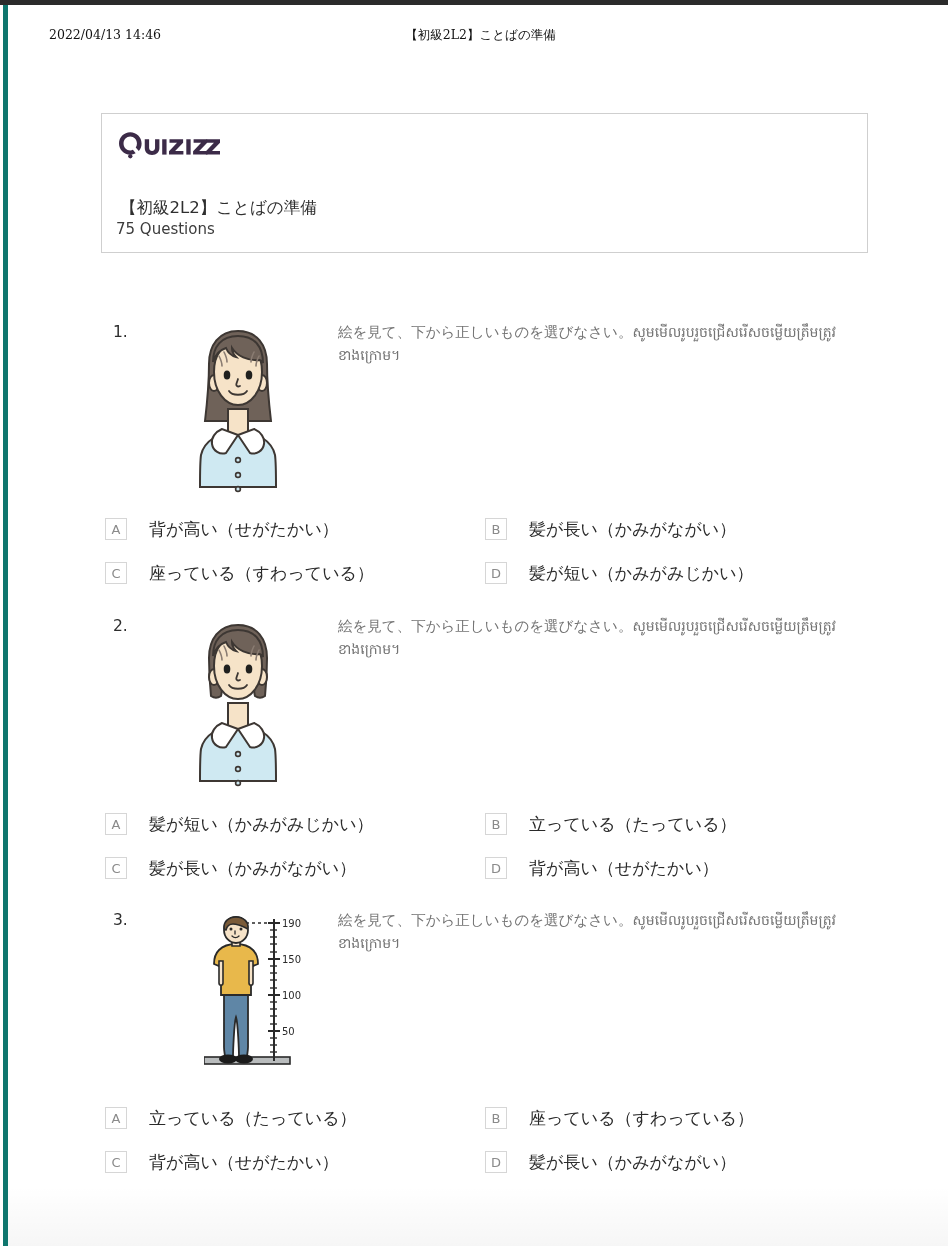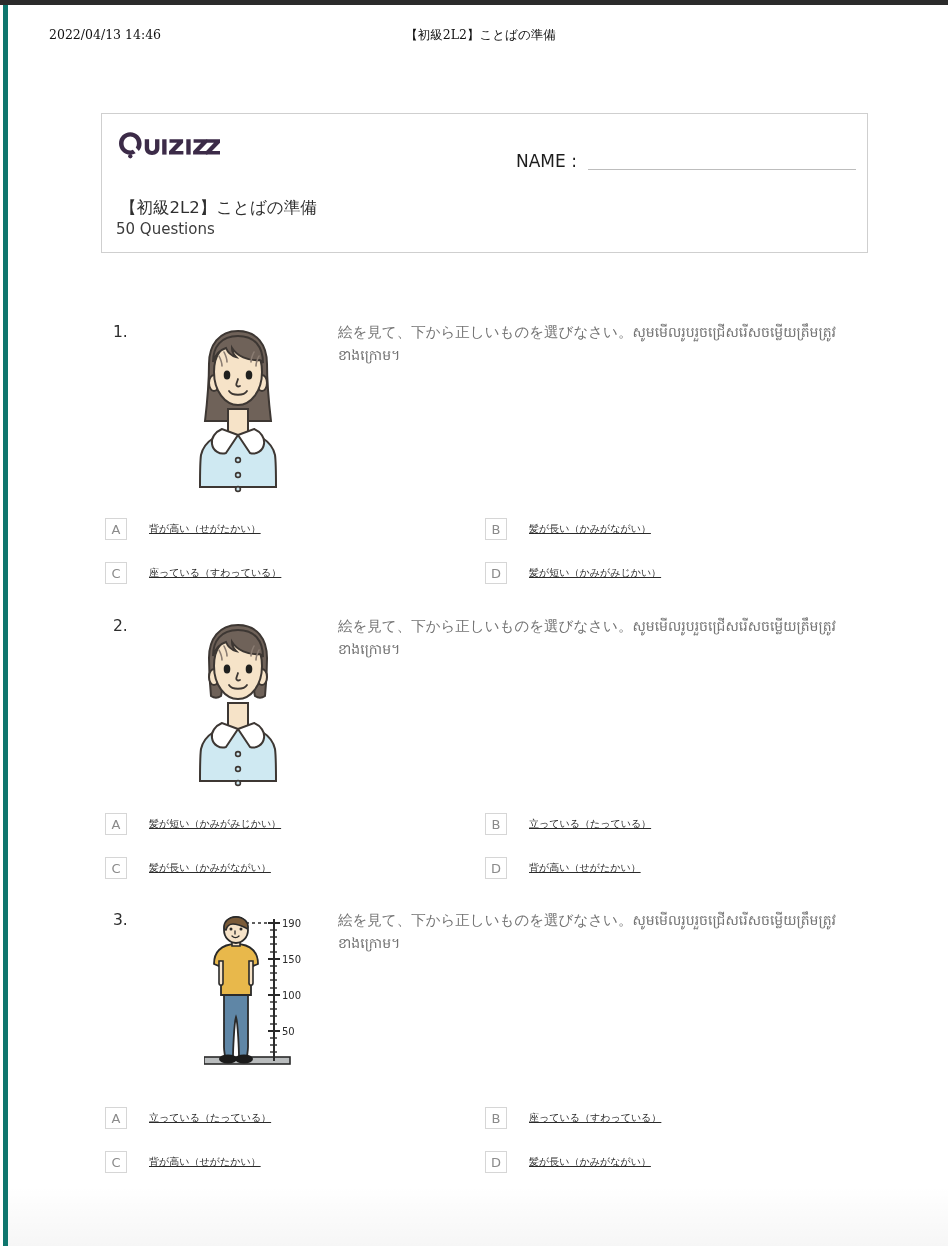--- a/index.html
+++ b/index.html
@@ -188,24 +188,23 @@
     color: #8a8a8a;
     font-size: 13px;
     display: flex;
     align-items: center;
     justify-content: center;
     flex: 0 0 22px;
     background: #fff;
   }
   .opt-text {
     margin-left: 22px;
-    font-size: 10px;
+    font-size: 17px;
     color: #2a2a2a;
     white-space: nowrap;
-    text-decoration: underline;
   }
 
   .kh { font-size: 14px; }
 </style>
 </head>
 <body>
 
 <div class="top-chrome"></div>
 
 <div class="page">
@@ -226,27 +225,23 @@
           <path d="M88.4 16.5h8.7v30.7h-8.7z"></path>
           <path d="M103 16.5h27.2v6.9l-16 16.6h16.6v7.2H102v-6.9l16.1-16.6H103z"></path>
           <path d="M136.6 16.5h8.7v30.7h-8.7z"></path>
           <path d="M151.2 16.5h27.2v6.9l-16 16.6H179v7.2h-28.8v-6.9l16.1-16.6h-15.1z"></path>
           <path d="M176.8 16.5H204v6.9l-16 16.6h16.6v7.2h-28.8v-6.9l16.1-16.6h-15.1z"></path>
         </g>
       </svg>
     </div>
 
     <div class="quiz-title">【初級2L2】ことばの準備</div>
-    <div class="quiz-subtitle">50 Questions</div>
+    <div class="quiz-subtitle">75 Questions</div>
 
     <div class="fields">
-      <div class="field-row">
-        <span class="field-label">NAME :</span>
-        <span class="field-line"></span>
-      </div>
     </div>
   </div>
 
   <div class="question" style="top:318px;">
     <span class="q-number">1.</span>
 
     <div class="q-figure">
       <svg width="100" height="170" viewBox="0 0 100 170">
 
         <path d="M50 8c-19 0-29 14-29 33 0 18-2 40-4 57h66c-2-17-4-39-4-57C79 22 69 8 50 8z" fill="#6f6259" stroke="#3d3733" stroke-width="2"></path>

